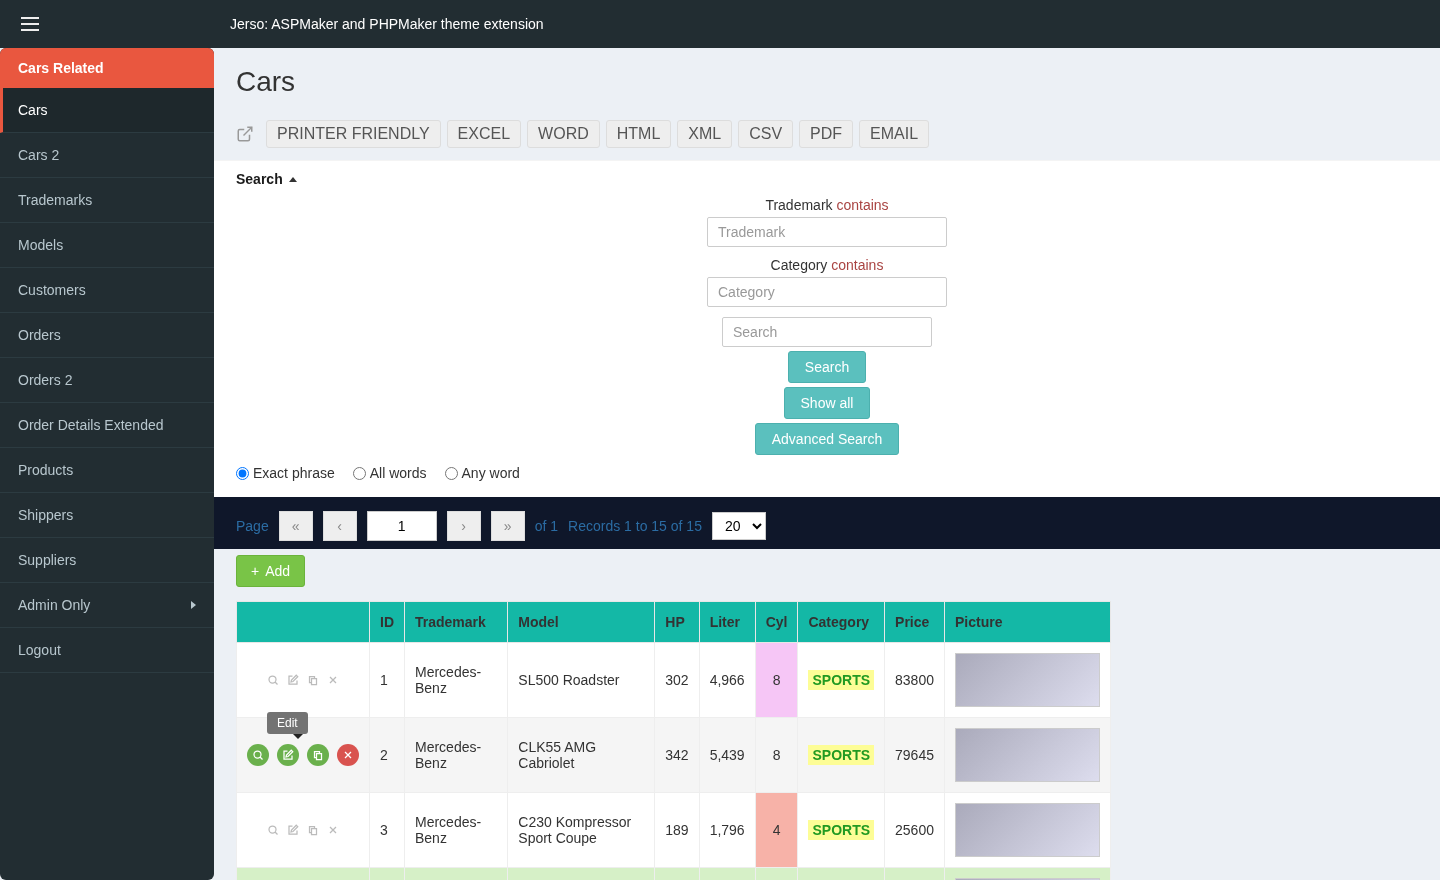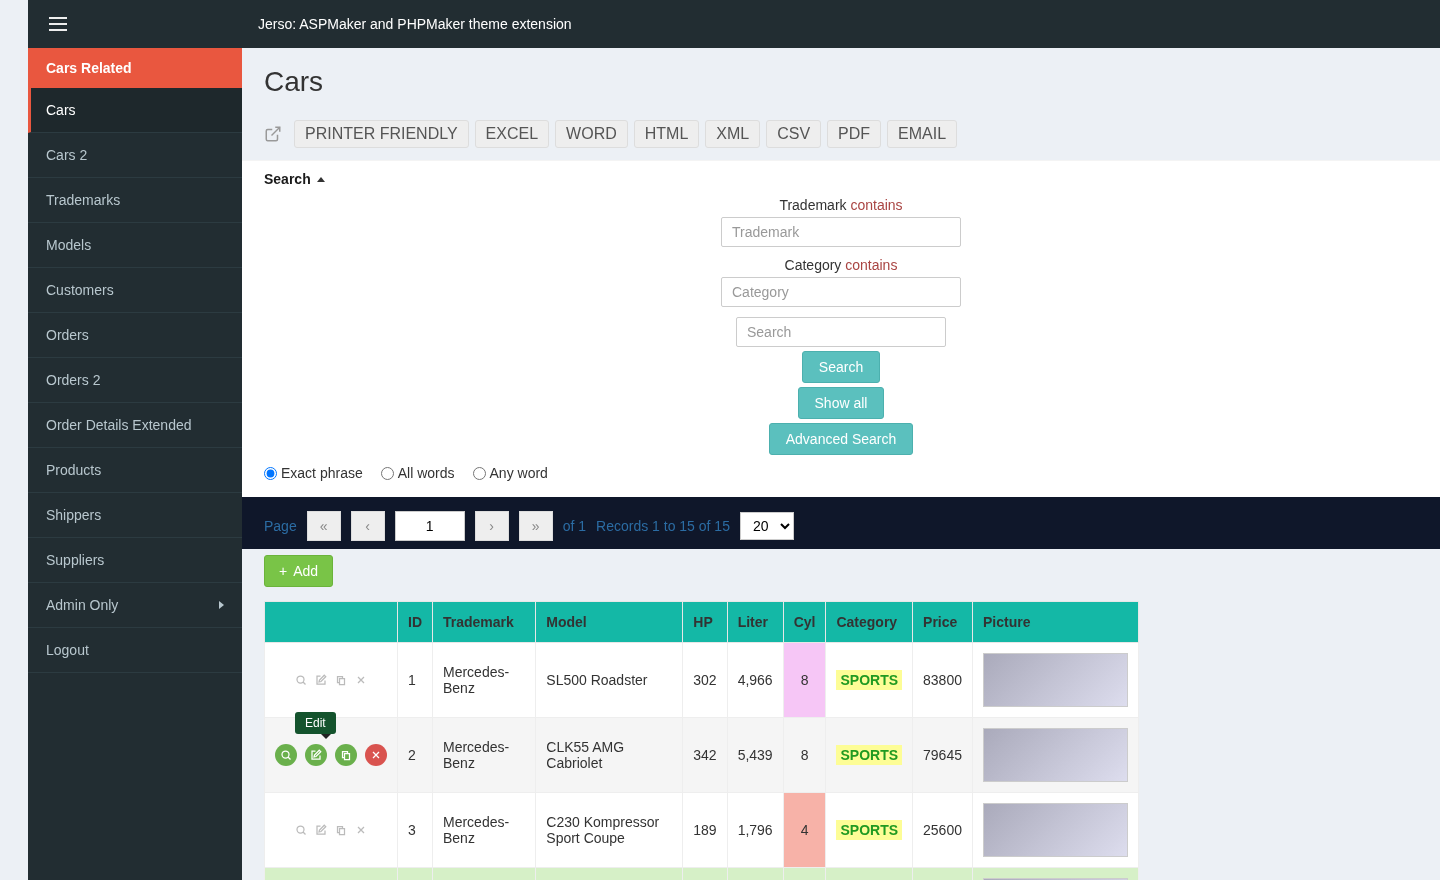--- a/index.html
+++ b/index.html
@@ -1,24 +1,24 @@
 <!DOCTYPE html>
 <html><head>
 <meta charset="utf-8">
 <style>
 * { box-sizing: border-box; margin: 0; padding: 0; }
 body { font-family: -apple-system, "Helvetica Neue", Arial, sans-serif; font-size: 14px; color: #333; background: #ecf0f5; overflow: hidden; }
-.root { width: 1440px; height: 880px; position: relative; padding-left: 28px; }
+.root { width: 1440px; height: 880px; position: relative; }
 .topbar { height: 48px; background: #222d32; color: #eee; display: flex; align-items: center; }
 .hamburger-btn { width: 60px; height: 48px; display: flex; align-items: center; justify-content: center; color: #eee; cursor: pointer; }
 .hamburger-icon { width: 18px; height: 14px; display: inline-block; position: relative; }
 .hamburger-icon span { display: block; height: 2px; background: #eee; margin-bottom: 4px; }
 .topbar-title { margin-left: 170px; font-weight: 500; font-size: 14px; color: #fff; }
 .main { display: flex; height: 832px; }
-.sidebar { width: 214px; background: #222d32; color: #b8c7ce; overflow-y: auto; }
+.sidebar { width: 214px; background: #222d32; color: #b8c7ce; overflow-y: auto; border-radius: 6px; }
 .sidebar-header { background: #e9573f; color: #fff; padding: 12px 18px; font-weight: 600; font-size: 14px; }
 .sidebar-item { padding: 14px 18px; color: #b8c7ce; cursor: pointer; border-bottom: 1px solid #2c3b41; display: flex; justify-content: space-between; align-items: center; }
 .sidebar-item.active { background: #1e282c; color: #fff; border-left: 3px solid #e9573f; padding-left: 15px; }
 .content { flex: 1; background: #ecf0f5; overflow-y: auto; height: 832px; }
 .page-header { padding: 18px 22px 12px; background: #ecf0f5; }
 .page-title { font-size: 28px; font-weight: 400; color: #333; }
 .toolbar-row { padding: 10px 22px 12px; display: flex; align-items: center; gap: 8px; flex-wrap: wrap; }
 .ext-icon { color: #888; margin-right: 4px; }
 .pill-btn { background: #eee; border: 1px solid #ddd; color: #555; padding: 4px 10px; border-radius: 3px; font-size: 16px; cursor: pointer; }
 .search-panel { background: #fff; border-top: 1px solid #f4f4f4; padding: 10px 22px 16px; }
@@ -43,21 +43,21 @@
 table.data { border-collapse: collapse; width: 875px; background: #fff; }
 table.data th { text-align: left; font-weight: 700; padding: 12px 10px; border: 1px solid #e7e7e7; background: #14b8a6; color: #333; }
 table.data td { padding: 10px 10px; border: 1px solid #eee; vertical-align: middle; color: #333; height: 68px; }
 .actions-cell { width: 98px; text-align: center; }
 .action-icons { display: flex; gap: 8px; justify-content: center; align-items: center; color: #bbb; position: relative; }
 .action-icons.active span { width: 22px; height: 22px; border-radius: 50%; display: inline-flex; align-items: center; justify-content: center; color: #fff; }
 .ai-view { background: #6ab04c; }
 .ai-edit { background: #6ab04c; }
 .ai-copy { background: #6ab04c; }
 .ai-del  { background: #d9534f; }
-.tooltip { position: absolute; top: -32px; left: 20px; background: #14532d; color: #fff; padding: 4px 10px; border-radius: 3px; font-size: 12px; white-space: nowrap; }
+.tooltip { position: absolute; top: -32px; left: 20px; background: #737373; color: #fff; padding: 4px 10px; border-radius: 3px; font-size: 12px; white-space: nowrap; }
 .tooltip::after { content: ""; position: absolute; top: 100%; left: 26px; border: 5px solid transparent; border-top-color: #222; }
 .link-cell { color: #2b6ca3; }
 .cat-badge { background: #fdfd96; color: #219a21; font-weight: 700; padding: 2px 4px; }
 .cat-saloon { color: #d9534f; }
 .cyl-pink { background: #f6c6f6; text-align: center; }
 .cyl-red  { background: #f7b2a8; text-align: center; }
 .cyl-orange{ background: #f4bf87; text-align: center; }
 .row-green td { background: #d6f0c7; }
 .row-green td.link-cell, .row-green td.num-red { color: #d9534f; }
 .row-gray td { background: #f5f5f5; }

